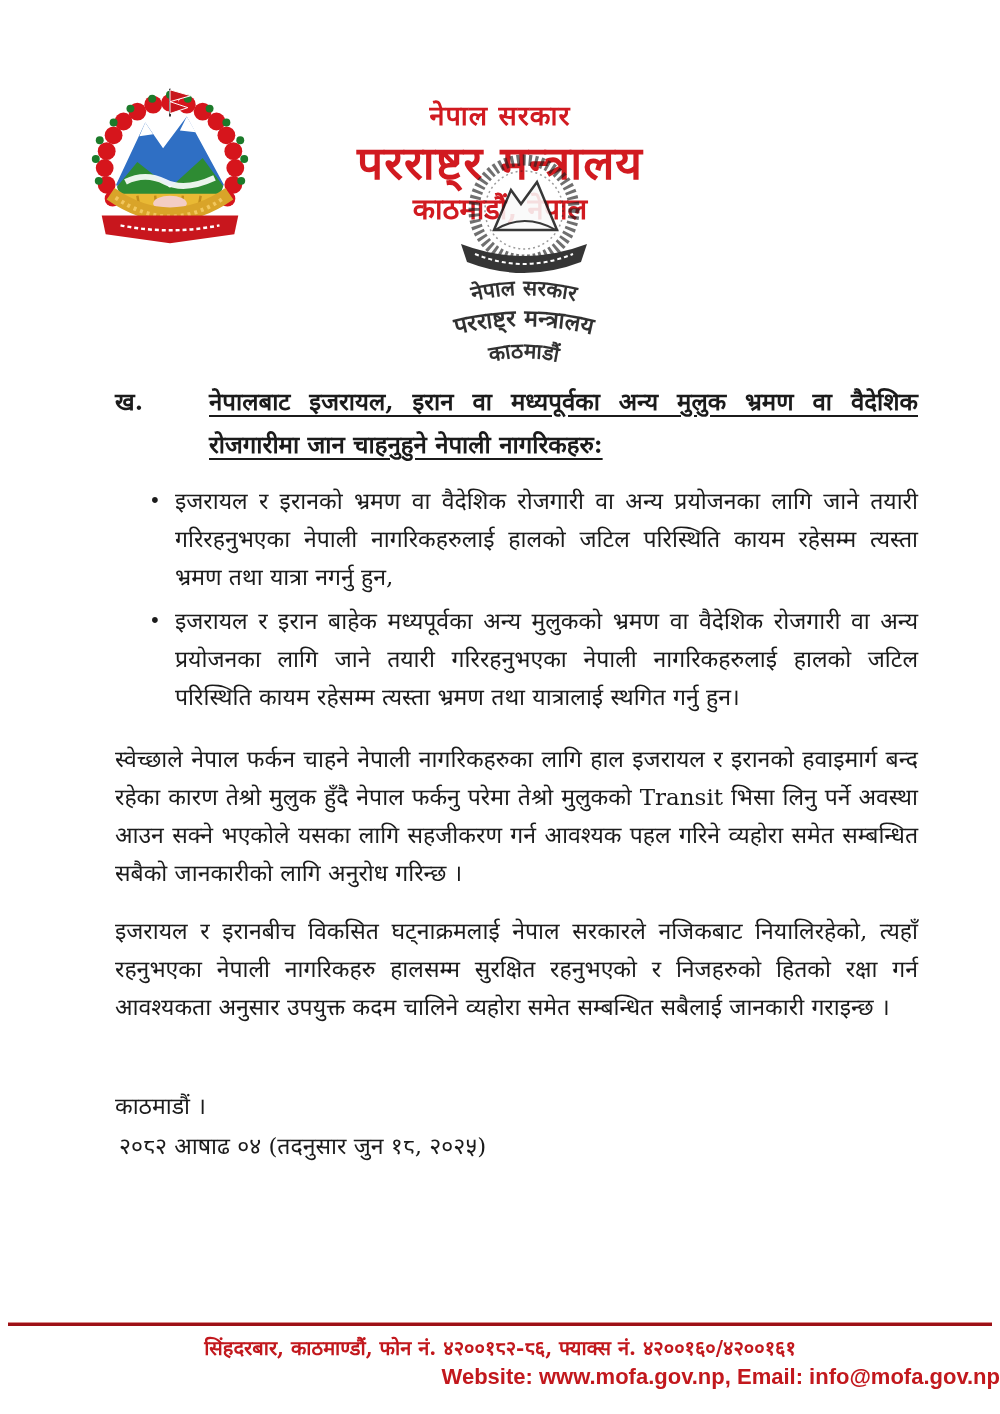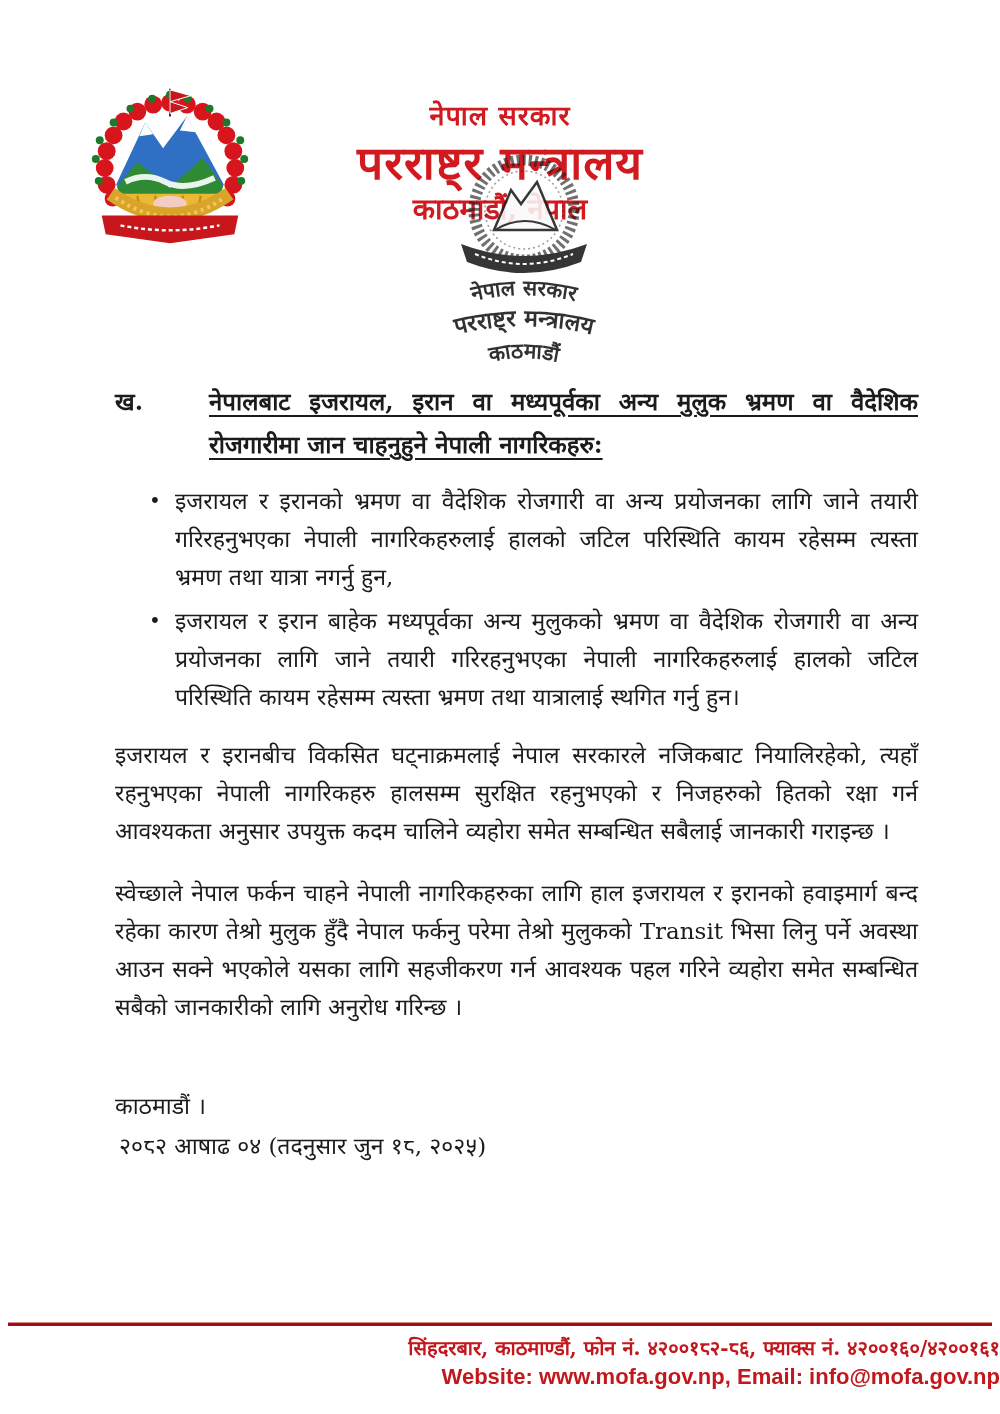--- a/index.html
+++ b/index.html
@@ -40,21 +40,21 @@
   .para{margin:20px 0 0 0;}
   .para.second{margin-top:24px;}
   .place-line{margin:62px 0 0 0;text-align:left;line-height:36px;}
   .date-line{margin:4px 0 0 4px;text-align:left;line-height:36px;}
   
   .footer{position:absolute;left:0;right:0;top:1322px;text-align:center;}
   .footer-rule{
     height:4px;margin:0 8px 8px 8px;
     background:linear-gradient(#d98b8b 25%, #9d1016 25%);
   }
-  .footer-address{color:#c2181d;font-weight:bold;font-size:20px;line-height:28px;text-align:right;}
+  .footer-address{color:#c2181d;font-weight:bold;font-size:20px;line-height:28px;}
   .footer-contact{
     color:#c2181d;font-weight:bold;font-size:22px;line-height:30px;
     font-family:"Liberation Sans", sans-serif;
     text-align:right;
   }
 </style>
 </head>
 <body>
 
 <div class="page">
@@ -166,22 +166,22 @@
       <li>
         <span class="bullet-mark">•</span>
         <span>इजरायल र इरानको भ्रमण वा वैदेशिक रोजगारी वा अन्य प्रयोजनका लागि जाने तयारी गरिरहनुभएका नेपाली नागरिकहरुलाई हालको जटिल परिस्थिति कायम रहेसम्म  त्यस्ता भ्रमण तथा यात्रा नगर्नु हुन,</span>
       </li>
       <li>
         <span class="bullet-mark">•</span>
         <span>इजरायल र इरान बाहेक मध्यपूर्वका अन्य मुलुकको भ्रमण वा वैदेशिक रोजगारी वा अन्य प्रयोजनका लागि जाने तयारी गरिरहनुभएका नेपाली नागरिकहरुलाई हालको जटिल परिस्थिति कायम रहेसम्म  त्यस्ता भ्रमण तथा यात्रालाई स्थगित गर्नु हुन।</span>
       </li>
     </ul>
 
+    <p class="para second">स्वेच्छाले नेपाल फर्कन चाहने नेपाली नागरिकहरुका लागि हाल इजरायल र इरानको हवाइमार्ग बन्द रहेका कारण तेश्रो मुलुक हुँदै नेपाल फर्कनु परेमा तेश्रो मुलुकको Transit भिसा लिनु पर्ने अवस्था आउन सक्ने भएकोले यसका लागि सहजीकरण गर्न आवश्यक पहल गरिने व्यहोरा समेत सम्बन्धित सबैको जानकारीको लागि अनुरोध गरिन्छ ।</p>
     <p class="para">इजरायल र इरानबीच विकसित घट्नाक्रमलाई नेपाल सरकारले नजिकबाट नियालिरहेको, त्यहाँ रहनुभएका नेपाली नागरिकहरु हालसम्म सुरक्षित रहनुभएको र निजहरुको हितको रक्षा गर्न आवश्यकता अनुसार उपयुक्त कदम चालिने व्यहोरा समेत सम्बन्धित सबैलाई जानकारी गराइन्छ ।</p>
-    <p class="para second">स्वेच्छाले नेपाल फर्कन चाहने नेपाली नागरिकहरुका लागि हाल इजरायल र इरानको हवाइमार्ग बन्द रहेका कारण तेश्रो मुलुक हुँदै नेपाल फर्कनु परेमा तेश्रो मुलुकको Transit भिसा लिनु पर्ने अवस्था आउन सक्ने भएकोले यसका लागि सहजीकरण गर्न आवश्यक पहल गरिने व्यहोरा समेत सम्बन्धित सबैको जानकारीको लागि अनुरोध गरिन्छ ।</p>
 
     <p class="place-line">काठमाडौं ।</p>
     <p class="date-line">२०८२ आषाढ ०४ (तदनुसार जुन १८, २०२५)</p>
   </div>
 
   <div class="footer">
     <div class="footer-rule"></div>
     <div class="footer-address">सिंहदरबार, काठमाण्डौं, फोन नं. ४२००१८२-८६, फ्याक्स नं. ४२००१६०/४२००१६१</div>
     <div class="footer-contact">Website: www.mofa.gov.np, Email: info@mofa.gov.np</div>
   </div>

